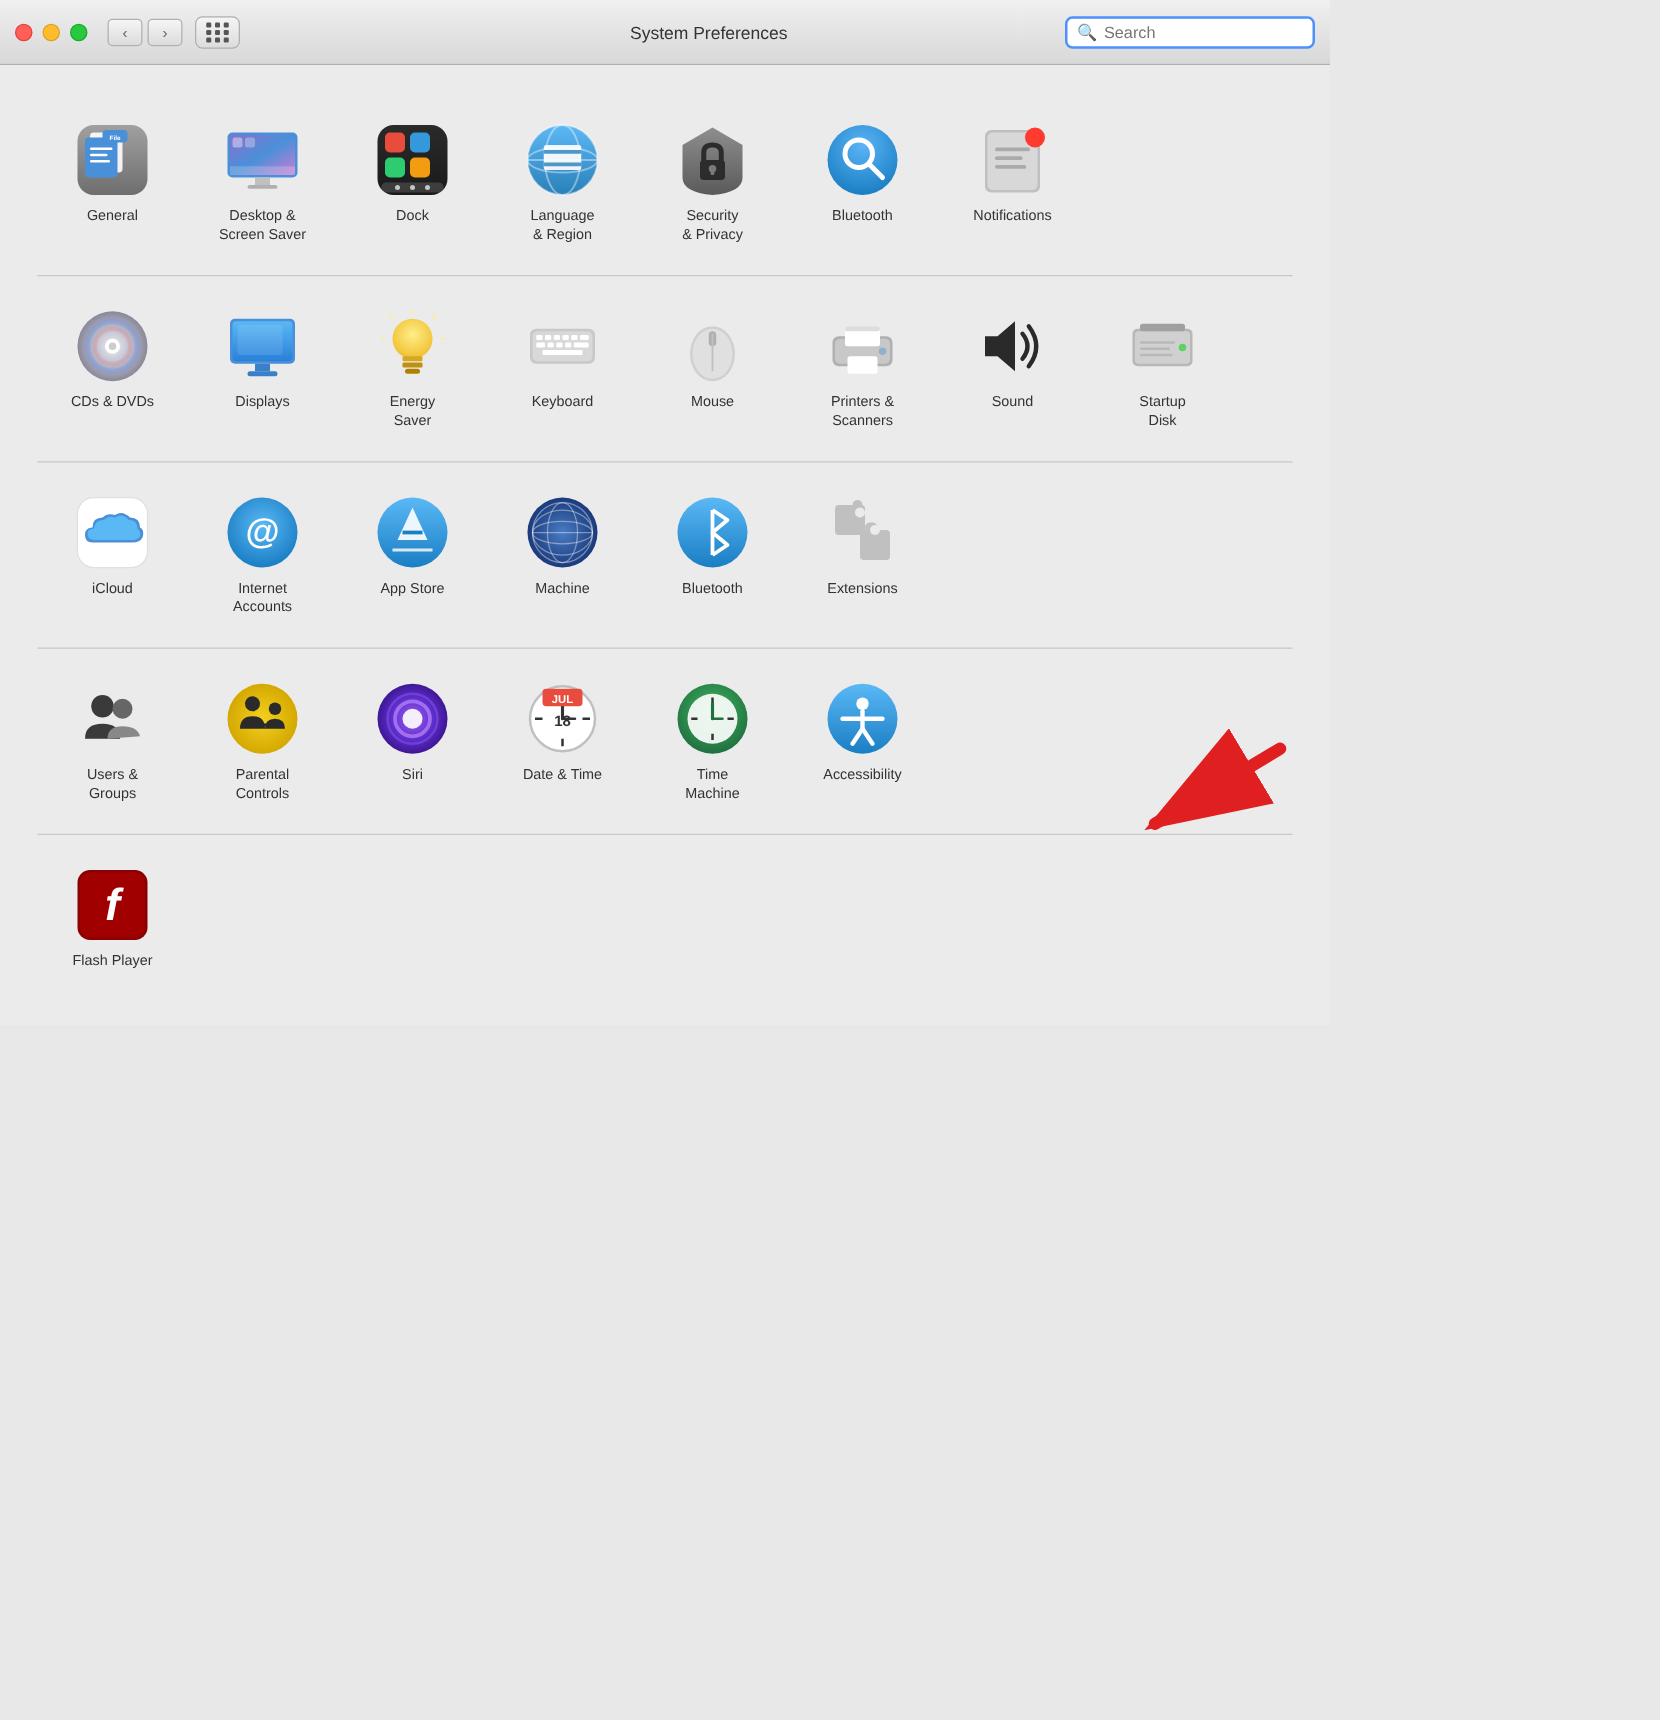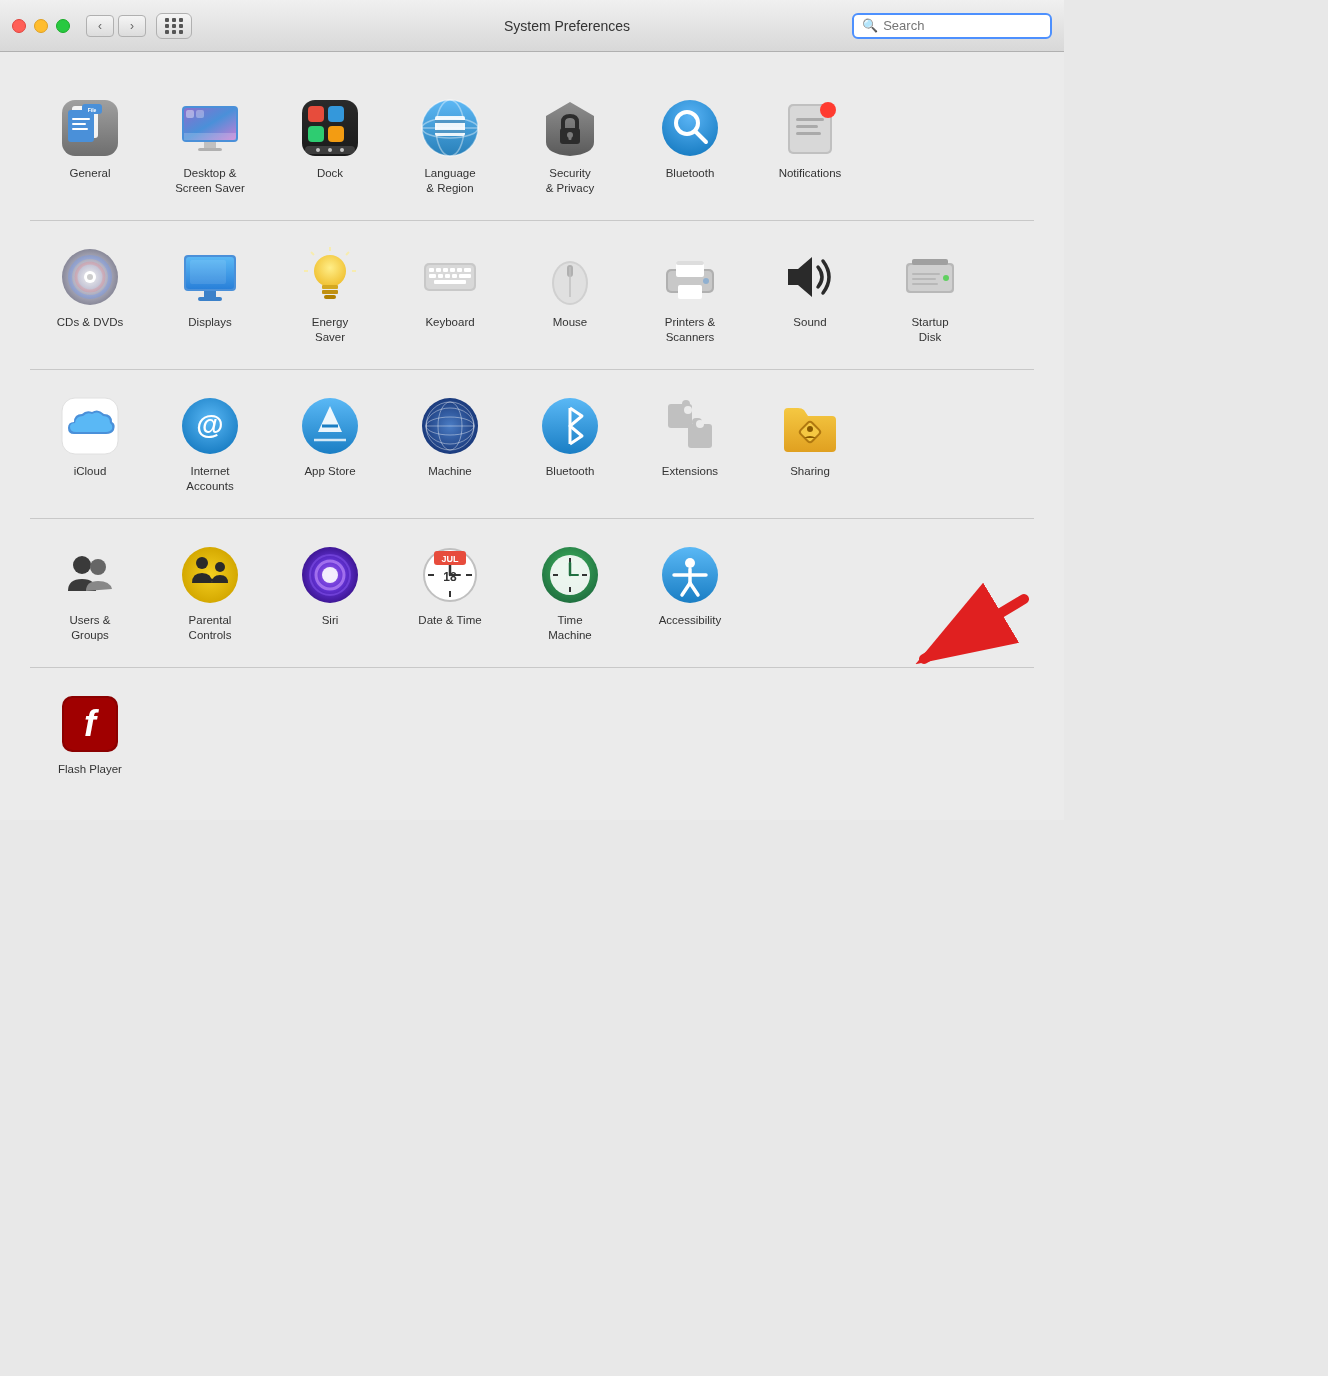--- a/index.html
+++ b/index.html
@@ -643,39 +643,20 @@
             <rect x="32" y="22" width="10" height="8" rx="4" fill="#c0c0c0"></rect>
             <rect x="28" y="28" width="24" height="24" rx="3" fill="#c0c0c0"></rect>
 
             <circle cx="28" cy="14" r="4" fill="#ebebeb"></circle>
             <circle cx="40" cy="28" r="4" fill="#ebebeb"></circle>
           </svg>
         </div>
         <span class="pref-label">Extensions</span>
       </div>
 
-      <div class="pref-item">
-        <div class="pref-icon">
-          <svg width="60" height="60" viewBox="0 0 60 60">
-
-            <path d="M4 20 L4 52 Q4 56 8 56 L52 56 Q56 56 56 52 L56 24 Q56 20 52 20 L28 20 L24 14 Q22 12 18 12 L8 12 Q4 12 4 16 Z" fill="url(#share_grad)"></path>
-            <defs>
-              <linearGradient id="share_grad" x1="0" y1="0" x2="0" y2="1">
-                <stop offset="0%" stop-color="#f5c842"></stop>
-                <stop offset="100%" stop-color="#e0a020"></stop>
-              </linearGradient>
-            </defs>
-
-            <rect x="22" y="28" width="16" height="16" rx="3" fill="#f5c842" stroke="#b07810" stroke-width="2" transform="rotate(45 30 36)"></rect>
-            <circle cx="30" cy="33" r="3" fill="#8a5a00"></circle>
-            <path d="M24 42 Q30 38 36 42" fill="#8a5a00"></path>
-          </svg>
-        </div>
-        <span class="pref-label">Sharing</span>
-      </div>
 
     </div>
   </div>
 
   <div class="section arrow-container" style="position:relative;">
     <div class="pref-grid">
 
       <div class="pref-item">
         <div class="pref-icon">
           <svg width="60" height="60" viewBox="0 0 60 60">

